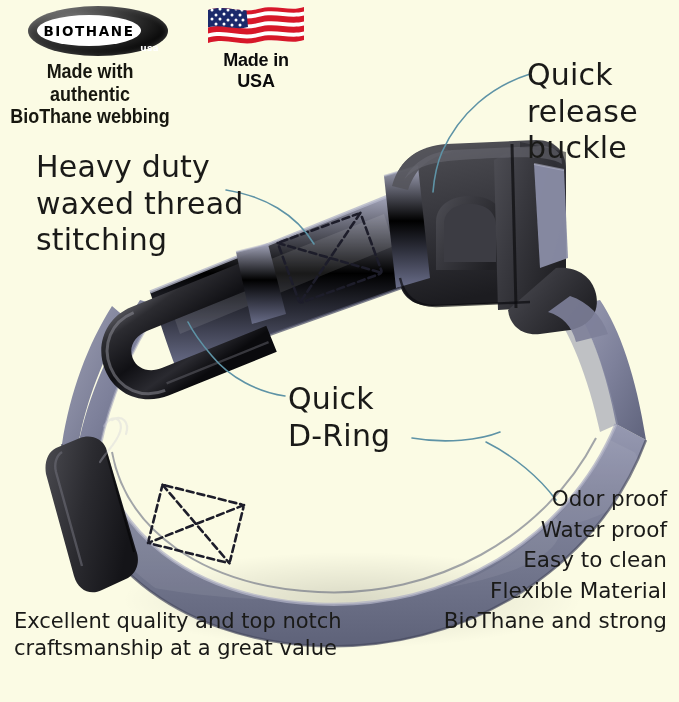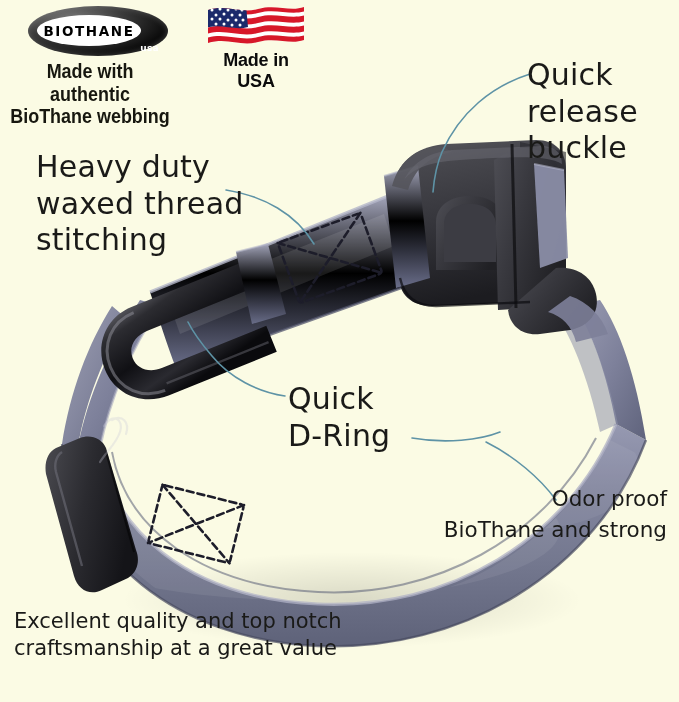--- a/index.html
+++ b/index.html
@@ -372,19 +372,22 @@
 
   <div class="abs callout" style="left:36px;top:149px;width:210px;">Heavy duty
 waxed thread
 stitching</div>
 
   <div class="abs callout" style="left:288px;top:381px;width:150px;">Quick
 D-Ring</div>
 
   <div class="abs feature-list" style="left:399px;top:484px;width:268px;">
     <div>Odor proof</div>
+    <div>Water proof</div>
+    <div>Easy to clean</div>
+    <div>Flexible Material</div>
     <div>BioThane and strong</div>
   </div>
 
   <div class="abs bottom-tagline" style="left:14px;top:608px;width:400px;">Excellent quality and top notch
 craftsmanship at a great value</div>
 
 </div>
 
 </body></html>

